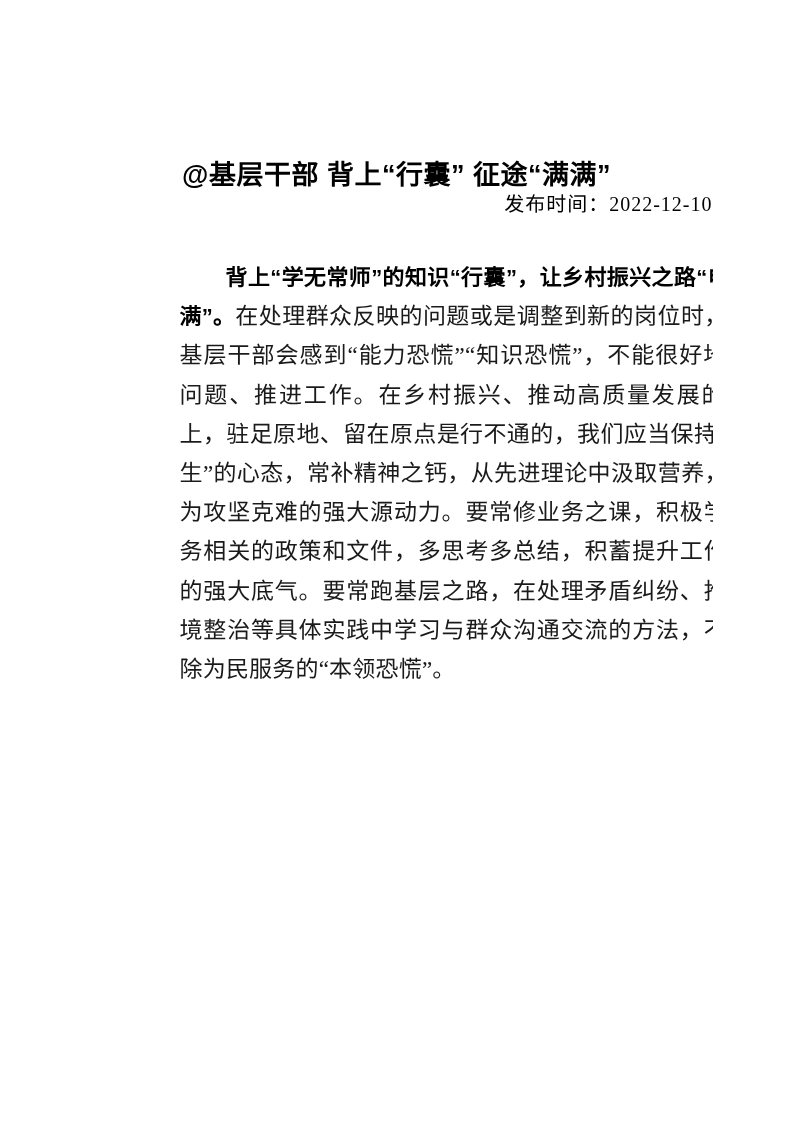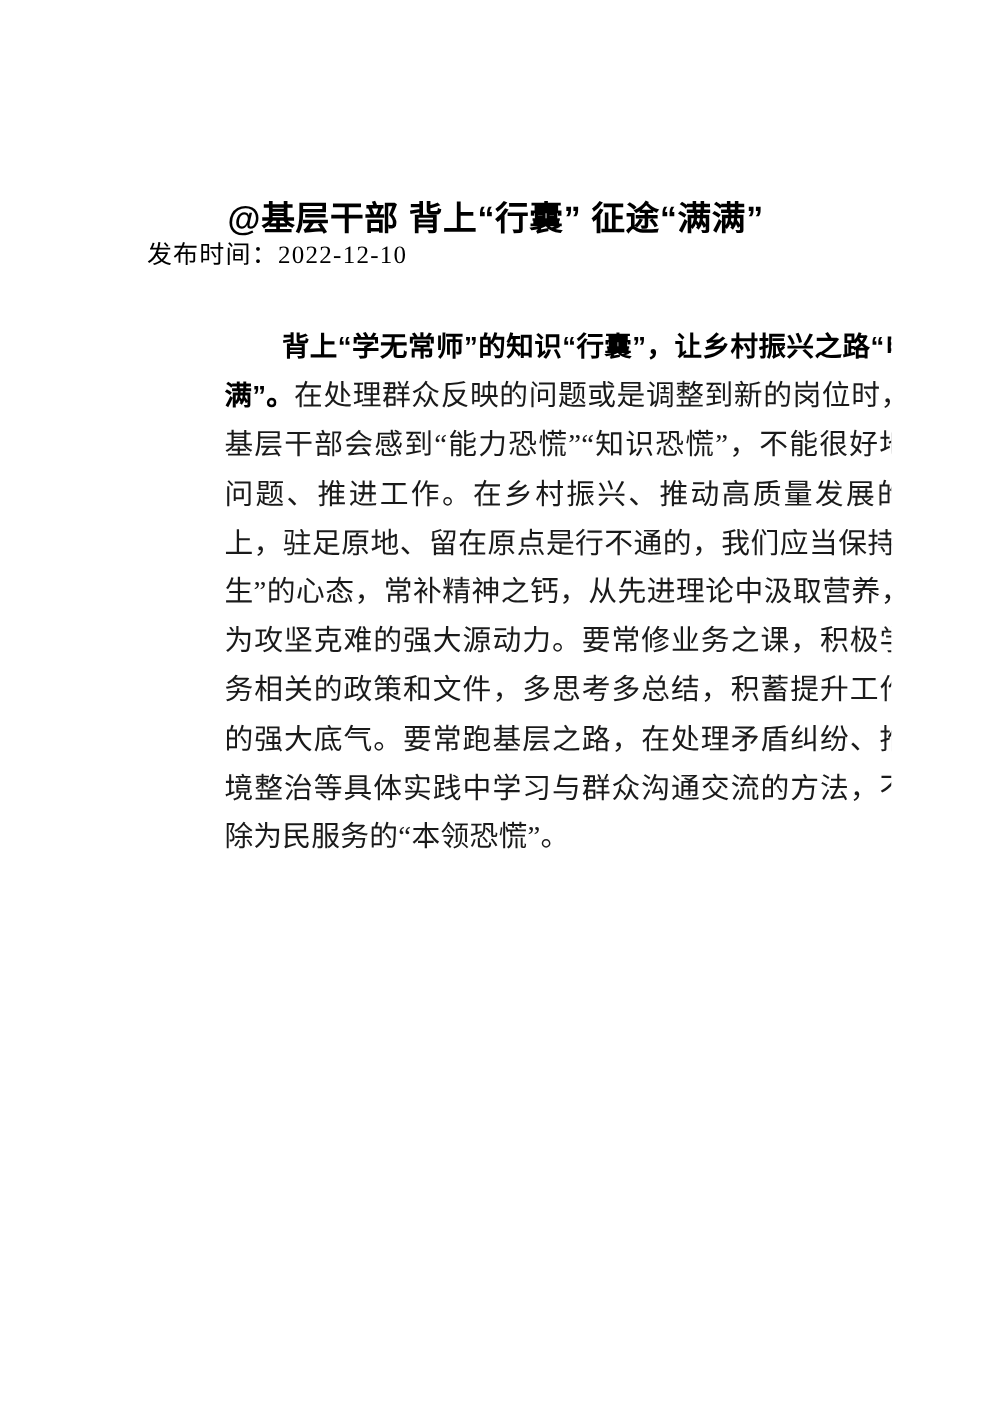--- a/index.html
+++ b/index.html
@@ -39,21 +39,21 @@
     letter-spacing: 0.5px;
     color: #000000;
     white-space: pre;
   }
 
   .doc-date {
     position: absolute;
     left: 0;
     right: 0;
     top: 190px;
-    text-align: left;
+    text-align: right;
     font-family: "Liberation Serif", "DejaVu Serif", serif;
     font-size: 20px;
     line-height: 28px;
     letter-spacing: 1px;
     color: #000000;
     padding-left: 37px;
   }
 
   
   .body-area {

